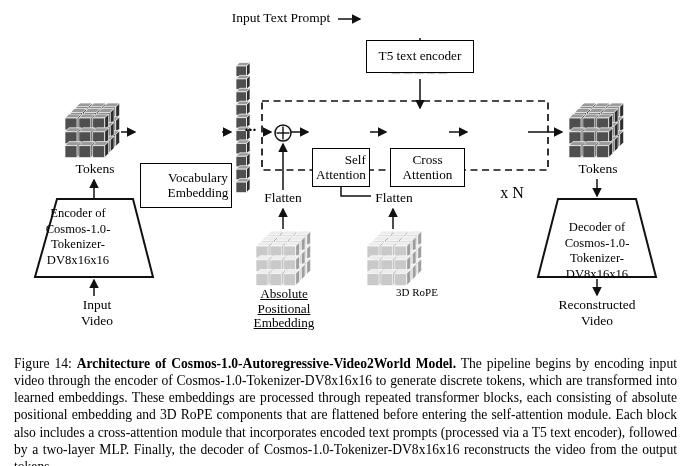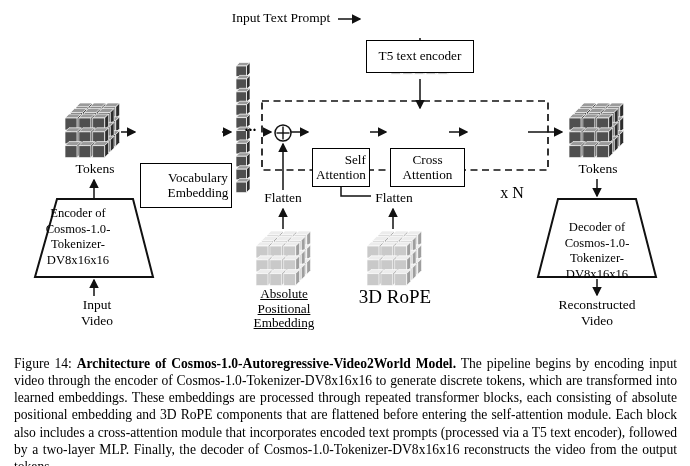--- a/index.html
+++ b/index.html
@@ -475,21 +475,21 @@
   <div class="box" style="left:390px; top:112px; width:75px; height:39px;">Cross
 Attention</div>
   <div class="xn" style="left:512px; top:184px;">x N</div>
   <div class="lbl" style="left:598px; top:162px;">Tokens</div>
 
   <div class="lbl" style="left:283px; top:191px;">Flatten</div>
   <div class="lbl" style="left:394px; top:191px;">Flatten</div>
   <div class="lbl" style="left:284px; top:287px; line-height:1.1; font-size:13.2px;text-decoration:underline;">Absolute
 Positional
 Embedding</div>
-  <div class="lbl" style="left:395px; top:287px; font-size:19px;">3D RoPE</div>
+  <div class="lbl" style="left:417px; top:287px; font-size:11px;">3D RoPE</div>
 
   <div class="trap-lbl" style="left:78px; top:206px;">Encoder of
 Cosmos-1.0-
 Tokenizer-
 DV8x16x16</div>
   <div class="trap-lbl" style="left:597px; top:220px;">Decoder of
 Cosmos-1.0-
 Tokenizer-
 DV8x16x16</div>
   <div class="lbl" style="left:97px; top:297px; line-height:1.15;">Input

